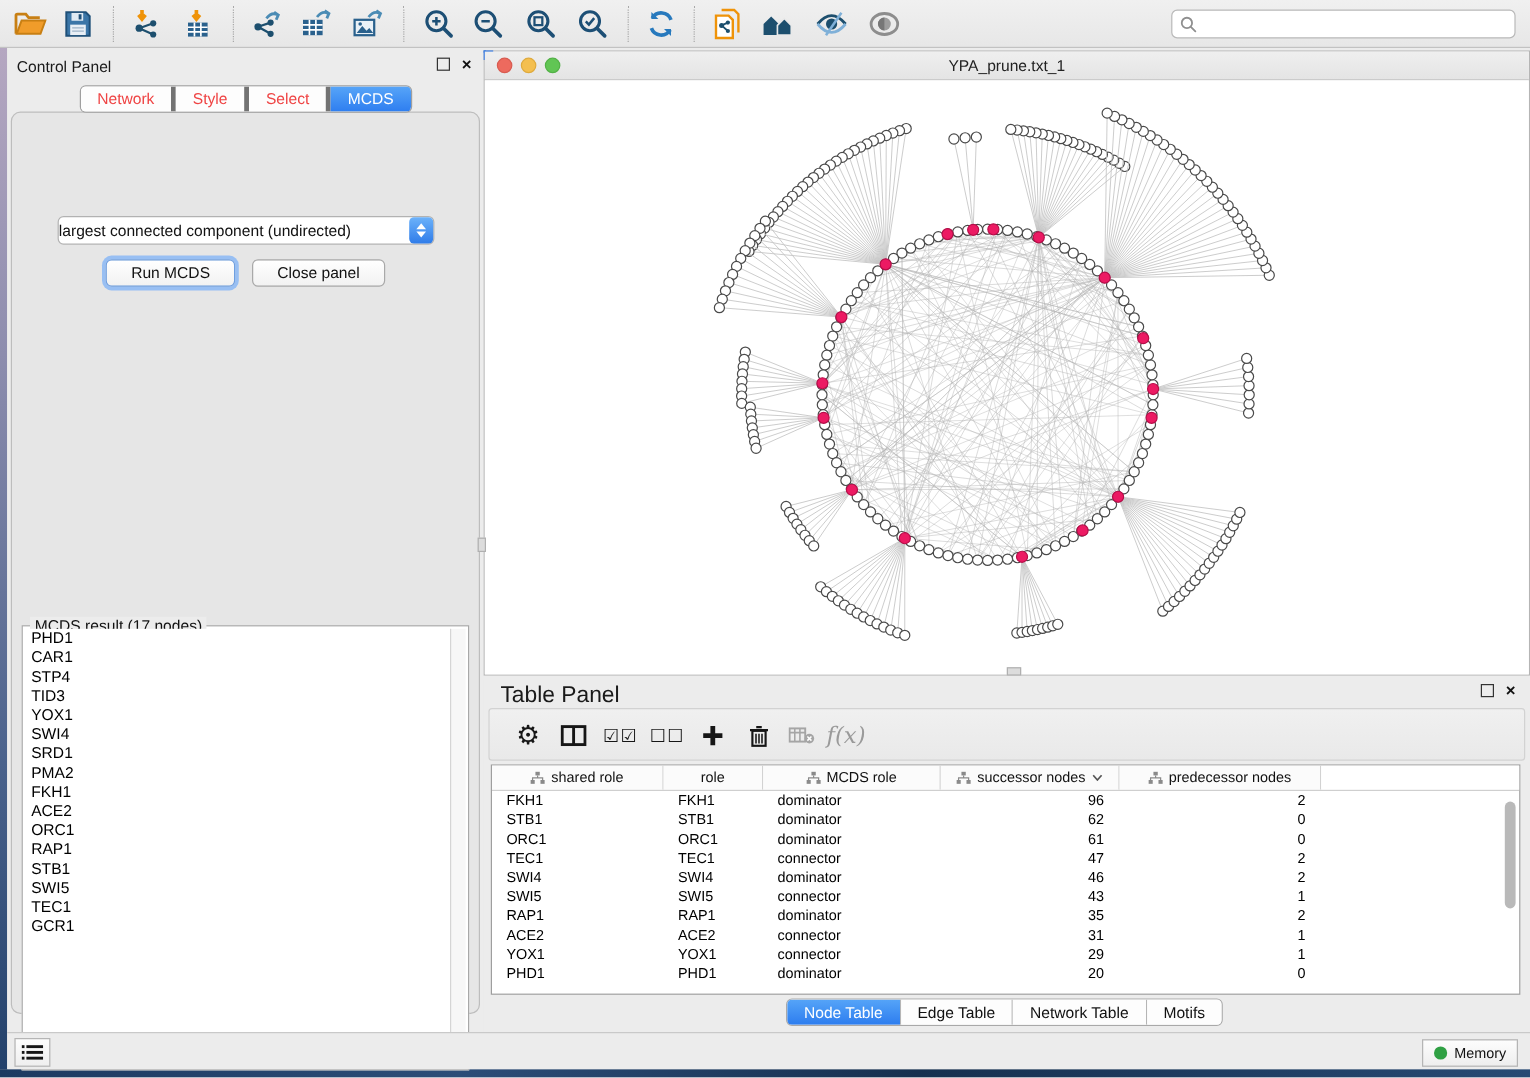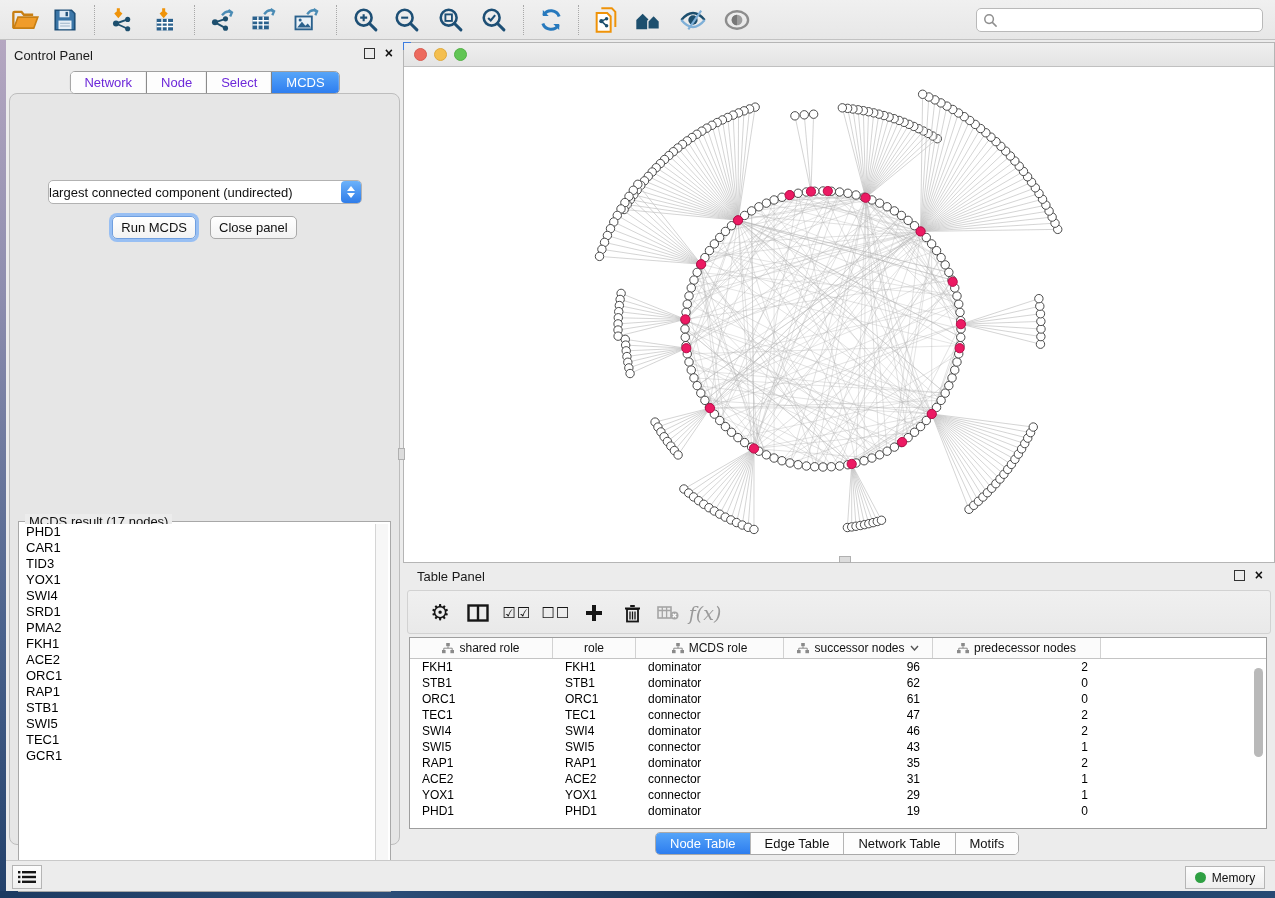--- a/index.html
+++ b/index.html
@@ -27,38 +27,38 @@
   
   .cpanel { position:absolute; left:6px; top:40px; width:397px; height:820px; background:#ececec; }
   .cpanel-head { position:relative; height:28px; }
   .cpanel-title { position:absolute; left:8px; top:8px; font-size:13px; color:#1a1a1a; }
   .win-btns { position:absolute; right:10px; top:8px; display:flex; gap:10px; align-items:center; }
   .float-btn { width:11px; height:11px; border:1.5px solid #333; background:transparent; }
   .close-btn { font-size:14px; font-weight:bold; color:#111; line-height:11px; }
 
   .seg-tabs { position:absolute; left:50%; transform:translateX(-50%); top:31px; display:flex;
     border:1px solid #9f9f9f; border-radius:5px; background:#fff; overflow:hidden; z-index:3; }
-  .seg { padding:3px 14px; font-size:13px; color:#6d28d9; border-right:1px solid #737373; background:#fdfdfd; }
+  .seg { padding:3px 14px; font-size:13px; color:#ef4444; border-right:4px solid #737373; background:#fdfdfd; }
   .seg:last-child { border-right:none; }
   .seg.active { background:linear-gradient(#57a5f8,#2e7ef0); color:#fff; }
 
   .cpanel-box { position:absolute; left:3px; top:53px; width:391px; height:752px;
     background:#e6e6e6; border:1px solid #bdbdbd; border-radius:8px; }
   .opt-label { position:absolute; left:0; right:0; top:62px; text-align:center; font-size:13px; color:#111; }
   .combo { position:absolute; left:38px; top:86px; width:314px; height:24px; background:#fff;
     border:1px solid #b2b2b2; border-radius:5px; display:flex; align-items:center; }
   .combo-text { flex:1; font-size:13px; padding-left:0; color:#111; white-space:nowrap; }
   .combo-step { width:20px; height:22px; border-radius:4px; margin-right:0px;
     background:linear-gradient(#6cb2fa,#2f7ce9); display:flex; flex-direction:column;
     align-items:center; justify-content:center; gap:2px; }
   .combo-step .tri-up { width:0; height:0; border-left:4px solid transparent; border-right:4px solid transparent; border-bottom:5px solid #fff; }
   .combo-step .tri-dn { width:0; height:0; border-left:4px solid transparent; border-right:4px solid transparent; border-top:5px solid #fff; }
   .btn-row { position:absolute; left:0; right:0; top:122px; display:flex; justify-content:center; gap:14px; }
   .mac-btn { font-size:13px; color:#111; background:linear-gradient(#fff,#f2f2f2);
-    border:1px solid #a9a9a9; border-radius:5px; padding:3px 8px; }
+    border:1px solid #a9a9a9; border-radius:5px; padding:3px 20px; }
   .mac-btn.focused { box-shadow:0 0 0 3px rgba(110,170,250,.65); border-color:#6f9fe0; }
 
   .groupbox { position:absolute; left:8px; top:427px; width:373px; height:371px;
     border:1px solid #a8a8a8; background:#fff; }
   .groupbox legend, .group-title { position:absolute; top:-8px; left:6px; background:#ececec;
     padding:0 4px; font-size:13px; color:#111; }
   .mcds-list { position:absolute; inset:2px 15px 2px 2px; background:#fff; overflow:hidden; }
   .mcds-item { font-size:13px; line-height:16px; padding-left:5px; color:#000; }
   .list-scroll { position:absolute; top:2px; right:2px; bottom:2px; width:13px;
     background:#f7f7f7; border-left:1px solid #d5d5d5; }
@@ -75,21 +75,21 @@
   .net-title { position:absolute; left:0; right:0; top:4px; text-align:center; font-size:13px; color:#222; }
   .net-canvas { position:relative; width:870px; height:495px; background:#fff; overflow:hidden; }
 
   .vsplit-handle { position:absolute; left:398px; top:448px; width:7px; height:12px;
     background:#dcdcdc; border:1px solid #b0b0b0; }
   .hsplit-handle { position:absolute; left:839px; top:556px; width:12px; height:7px;
     background:#dcdcdc; border:1px solid #b0b0b0; }
 
   
   .tpanel { position:absolute; left:403px; top:566px; width:872px; height:294px; background:#ececec; }
-  .tpanel-title { position:absolute; left:14px; top:3px; font-size:13px; color:#1a1a1a; }
+  .tpanel-title { position:absolute; left:14px; top:3px; font-size:19px; color:#1a1a1a; }
   .tpanel .win-btns { right:12px; top:4px; }
   .ttoolbar { position:absolute; left:4px; top:24px; width:864px; height:44px;
     background:linear-gradient(#f0f0f0,#e9e9e9); border:1px solid #d2d2d2; border-radius:3px; }
   .tt-icon { position:absolute; top:7px; width:32px; height:30px; display:flex;
     align-items:center; justify-content:center; color:#161616; }
   .fx { font-family:"DejaVu Serif","Liberation Serif",serif; font-style:italic; font-size:19px; color:#9a9a9a; }
 
   .datatable { position:absolute; left:6px; top:71px; width:858px; height:192px;
     background:#fff; border:1px solid #9e9e9e; }
   .thead { display:grid; grid-template-columns:143px 83px 148px 149px 168px 1fr; height:21px;
@@ -271,21 +271,21 @@
     <div class="cpanel-head">
       <span class="cpanel-title">Control Panel</span>
       <span class="win-btns">
         <span class="float-btn"></span>
         <span class="close-btn">×</span>
       </span>
     </div>
 
     <div class="seg-tabs">
       <span class="seg">Network</span>
-      <span class="seg">Node</span>
+      <span class="seg">Style</span>
       <span class="seg">Select</span>
       <span class="seg active">MCDS</span>
     </div>
 
     <div class="cpanel-box">
       <div class="combo">
         <span class="combo-text">largest connected component (undirected)</span>
         <span class="combo-step">
           <span class="tri-up"></span>
             <span class="tri-dn"></span>
@@ -294,20 +294,21 @@
       <div class="btn-row">
         <button class="mac-btn focused">Run MCDS</button>
         <button class="mac-btn">Close panel</button>
       </div>
 
       <div class="groupbox">
         <span class="group-title">MCDS result (17 nodes)</span>
         <div class="mcds-list">
             <div class="mcds-item">PHD1</div>
             <div class="mcds-item">CAR1</div>
+            <div class="mcds-item">STP4</div>
             <div class="mcds-item">TID3</div>
             <div class="mcds-item">YOX1</div>
             <div class="mcds-item">SWI4</div>
             <div class="mcds-item">SRD1</div>
             <div class="mcds-item">PMA2</div>
             <div class="mcds-item">FKH1</div>
             <div class="mcds-item">ACE2</div>
             <div class="mcds-item">ORC1</div>
             <div class="mcds-item">RAP1</div>
             <div class="mcds-item">STB1</div>
@@ -321,20 +322,21 @@
   </div>
 
   <div class="netframe">
     <div class="blue-corner"></div>
     <div class="net-titlebar">
       <span class="lights">
         <span class="light" style="background:#ed6a5e;border:1px solid #d85b50;"></span>
         <span class="light" style="background:#f4bf4f;border:1px solid #dfaa3c;"></span>
         <span class="light" style="background:#61c554;border:1px solid #52b146;"></span>
       </span>
+      <span class="net-title">YPA_prune.txt_1</span>
     </div>
     <div class="net-canvas">
       <svg width="870" height="495">
           <line x1="334.0387164050592" y1="153.25451600227237" x2="305.4282265066754" y2="340.39293504889946" stroke="#b3b3b3" stroke-width="0.7" opacity="0.55"></line>
           <line x1="334.0387164050592" y1="153.25451600227237" x2="377.94457856798203" y2="130.2485204218207" stroke="#b3b3b3" stroke-width="0.7" opacity="0.55"></line>
           <line x1="334.0387164050592" y1="153.25451600227237" x2="285.01002919520477" y2="295.0255616716829" stroke="#b3b3b3" stroke-width="0.7" opacity="0.55"></line>
           <line x1="334.0387164050592" y1="153.25451600227237" x2="555.9938246255315" y2="278.6340618752345" stroke="#b3b3b3" stroke-width="0.7" opacity="0.55"></line>
           <line x1="334.0387164050592" y1="153.25451600227237" x2="347.60738164348334" y2="380.0978155775997" stroke="#b3b3b3" stroke-width="0.7" opacity="0.55"></line>
           <line x1="334.0387164050592" y1="153.25451600227237" x2="283.2604528412942" y2="286.875195218319" stroke="#b3b3b3" stroke-width="0.7" opacity="0.55"></line>
           <line x1="334.0387164050592" y1="153.25451600227237" x2="510.5109268372297" y2="365.29448324761194" stroke="#b3b3b3" stroke-width="0.7" opacity="0.55"></line>
@@ -1183,21 +1185,21 @@
             <div class="td-l">YOX1</div>
             <div class="td-l">connector</div>
             <div class="td-r">29</div>
             <div class="td-r">1</div>
             <div class=""></div>
           </div>
           <div class="trow">
             <div class="td-l">PHD1</div>
             <div class="td-l">PHD1</div>
             <div class="td-l">dominator</div>
-            <div class="td-r">19</div>
+            <div class="td-r">20</div>
             <div class="td-r">0</div>
             <div class=""></div>
           </div>
         </div>
       <div class="tscroll"></div>
     </div>
 
     <div class="ttabs">
       <span class="ttab active">Node Table</span>
       <span class="ttab">Edge Table</span>

